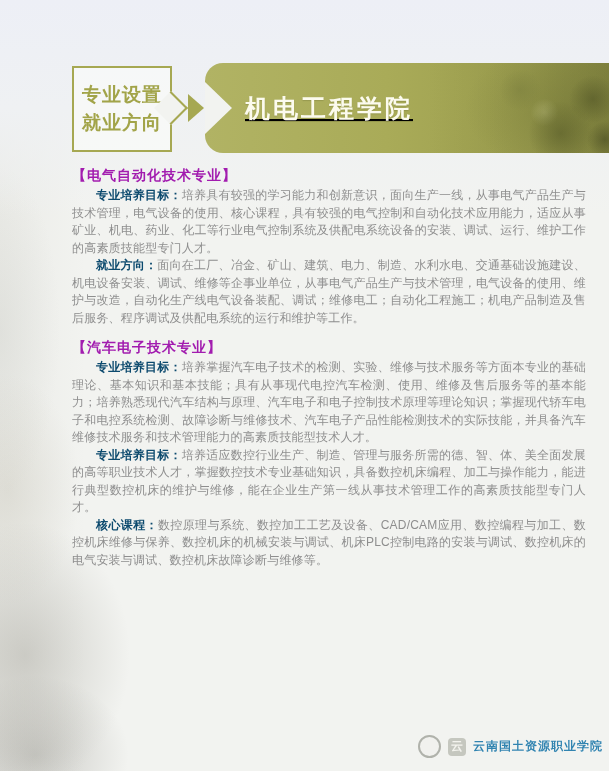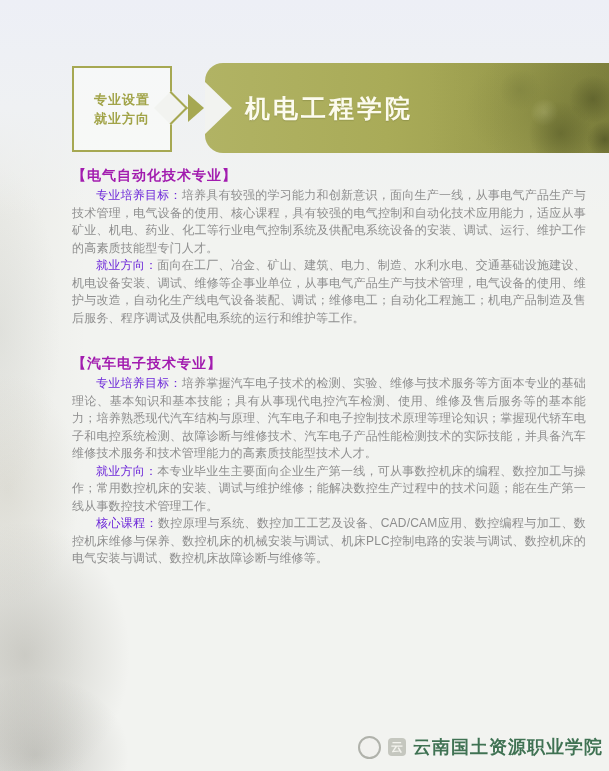--- a/index.html
+++ b/index.html
@@ -19,36 +19,36 @@
   }
 
   
   .tag-box{
     position:absolute;left:72px;top:66px;width:96px;height:82px;
     border:2px solid #a6a852;background:rgba(252,253,250,0.6);
     display:flex;flex-direction:column;align-items:center;justify-content:center;
     z-index:3;
   }
   .tag-box .tag-line{
-    color:#a2a449;font-weight:bold;font-size:13px;line-height:1.5;
+    color:#a2a449;font-weight:bold;font-size:19px;line-height:1.5;
     letter-spacing:1px;white-space:nowrap;
   }
   .tag-arrow{
     position:absolute;left:159px;top:96px;width:22px;height:22px;
     background:#f2f3f0;
     border-top:2px solid #a6a852;border-right:2px solid #a6a852;
     transform:rotate(45deg);
     z-index:4;
   }
   .banner{
     position:absolute;left:205px;top:63px;right:0;height:90px;
     background:linear-gradient(90deg,#b1b364 0%,#a9ab58 45%,#a0a251 70%,#8f9148 100%);
     border-top-left-radius:18px;border-bottom-left-radius:18px;
     display:flex;align-items:center;
-    z-index:1;overflow:hidden;
+    z-index:1;overflow:hidden;text-decoration:underline;
   }
   .banner::after{ 
     content:"";position:absolute;inset:0;
     background-image:
       radial-gradient(circle 46px at 88% 78%, rgba(84,88,38,0.55), transparent 70%),
       radial-gradient(circle 34px at 96% 40%, rgba(74,78,34,0.5), transparent 70%),
       radial-gradient(circle 30px at 78% 30%, rgba(120,124,60,0.45), transparent 70%),
       radial-gradient(circle 26px at 99% 85%, rgba(60,64,28,0.5), transparent 70%),
       radial-gradient(circle 20px at 84% 55%, rgba(200,202,140,0.35), transparent 70%),
       radial-gradient(ellipse 150px 90px at 92% 50%, rgba(108,112,50,0.4), transparent 75%),
@@ -75,46 +75,46 @@
 
   
   .content{
     position:absolute;left:72px;top:166px;width:514px;
     z-index:2;
   }
   .section-title{
     color:#a21caf;font-weight:bold;font-size:14px;line-height:18px;
     margin:0 0 3px 0;letter-spacing:1px;
   }
-  .section + .section .section-title{margin-top:27px;}
+  .section + .section .section-title{margin-top:11px;}
   .para{
     margin:0;font-size:12px;line-height:17.5px;color:#8e8e8e;
     text-align:justify;text-indent:2em;letter-spacing:0.2px;
   }
-  .para .lead{color:#6d28d9;font-weight:normal;}
+  .para .lead{color:#0c4a6e;font-weight:bold;}
 
   
   .watermark{
     position:absolute;right:6px;top:735px;
     display:flex;align-items:center;gap:7px;
     opacity:0.8;filter:blur(0.3px);
     z-index:5;
   }
   .wm-circle{
     width:19px;height:19px;border-radius:50%;
     border:2px solid #a0a29a;background:rgba(240,240,236,0.6);
   }
   .wm-square{
     width:18px;height:18px;border-radius:4px;
     background:rgba(140,142,130,0.55);
     color:#f4f4ee;font-size:12px;font-weight:bold;
     display:flex;align-items:center;justify-content:center;
   }
   .wm-text{
-    color:#14532d;font-size:18px;font-weight:bold;letter-spacing:1px;
+    color:#0369a1;font-size:12px;font-weight:bold;letter-spacing:1px;
     white-space:nowrap;text-shadow:0 0 1px rgba(255,255,255,0.7);
   }
 </style>
 </head>
 <body>
 
 <div class="tag-box">
   <span class="tag-line">专业设置</span>
   <span class="tag-line">就业方向</span>
 </div>
@@ -132,21 +132,21 @@
     <p class="para"><b class="lead">专业培养目标：</b><span>培养具有较强的学习能力和创新意识，面向生产一线，从事电气产品生产与技术管理，电气设备的使用、核心课程，具有较强的电气控制和自动化技术应用能力，适应从事矿业、机电、药业、化工等行业电气控制系统及供配电系统设备的安装、调试、运行、维护工作的高素质技能型专门人才。</span></p>
     <p class="para"><b class="lead">就业方向：</b><span>面向在工厂、冶金、矿山、建筑、电力、制造、水利水电、交通基础设施建设、机电设备安装、调试、维修等企事业单位，从事电气产品生产与技术管理，电气设备的使用、维护与改造，自动化生产线电气设备装配、调试；维修电工；自动化工程施工；机电产品制造及售后服务、程序调试及供配电系统的运行和维护等工作。</span></p>
   </div>
 
   <div class="section">
     <h3 class="section-title">【汽车电子技术专业】</h3>
     <p class="para"><b class="lead">专业培养目标：</b><span>培养掌握汽车电子技术的检测、实验、维修与技术服务等方面本专业的基础理论、基本知识和基本技能；具有从事现代电控汽车检测、使用、维修及售后服务等的基本能力；培养熟悉现代汽车结构与原理、汽车电子和电子控制技术原理等理论知识；掌握现代轿车电子和电控系统检测、故障诊断与维修技术、汽车电子产品性能检测技术的实际技能，并具备汽车维修技术服务和技术管理能力的高素质技能型技术人才。</span></p>
   </div>
 
   <div class="section">
-    <p class="para"><b class="lead">就业方向：</b><span>本专业毕业生主要面向企业生产第一线，可从事数控机床的编程、数控加工与操作；常用数控机床的安装、调试与维护维修；能解决数控生产过程中的技术问题；能在生产第一线从事数控技术管理工作。</span></p>
+    <p class="para"><b class="lead">专业培养目标：</b><span>培养适应数控行业生产、制造、管理与服务所需的德、智、体、美全面发展的高等职业技术人才，掌握数控技术专业基础知识，具备数控机床编程、加工与操作能力，能进行典型数控机床的维护与维修，能在企业生产第一线从事技术管理工作的高素质技能型专门人才。</span></p>
     <p class="para"><b class="lead">核心课程：</b><span>数控原理与系统、数控加工工艺及设备、CAD/CAM应用、数控编程与加工、数控机床维修与保养、数控机床的机械安装与调试、机床PLC控制电路的安装与调试、数控机床的电气安装与调试、数控机床故障诊断与维修等。</span></p>
   </div>
 
 </div>
 
 <div class="watermark">
   <span class="wm-circle"></span>
   <span class="wm-square">云</span>
   <span class="wm-text">云南国土资源职业学院</span>
 </div>

